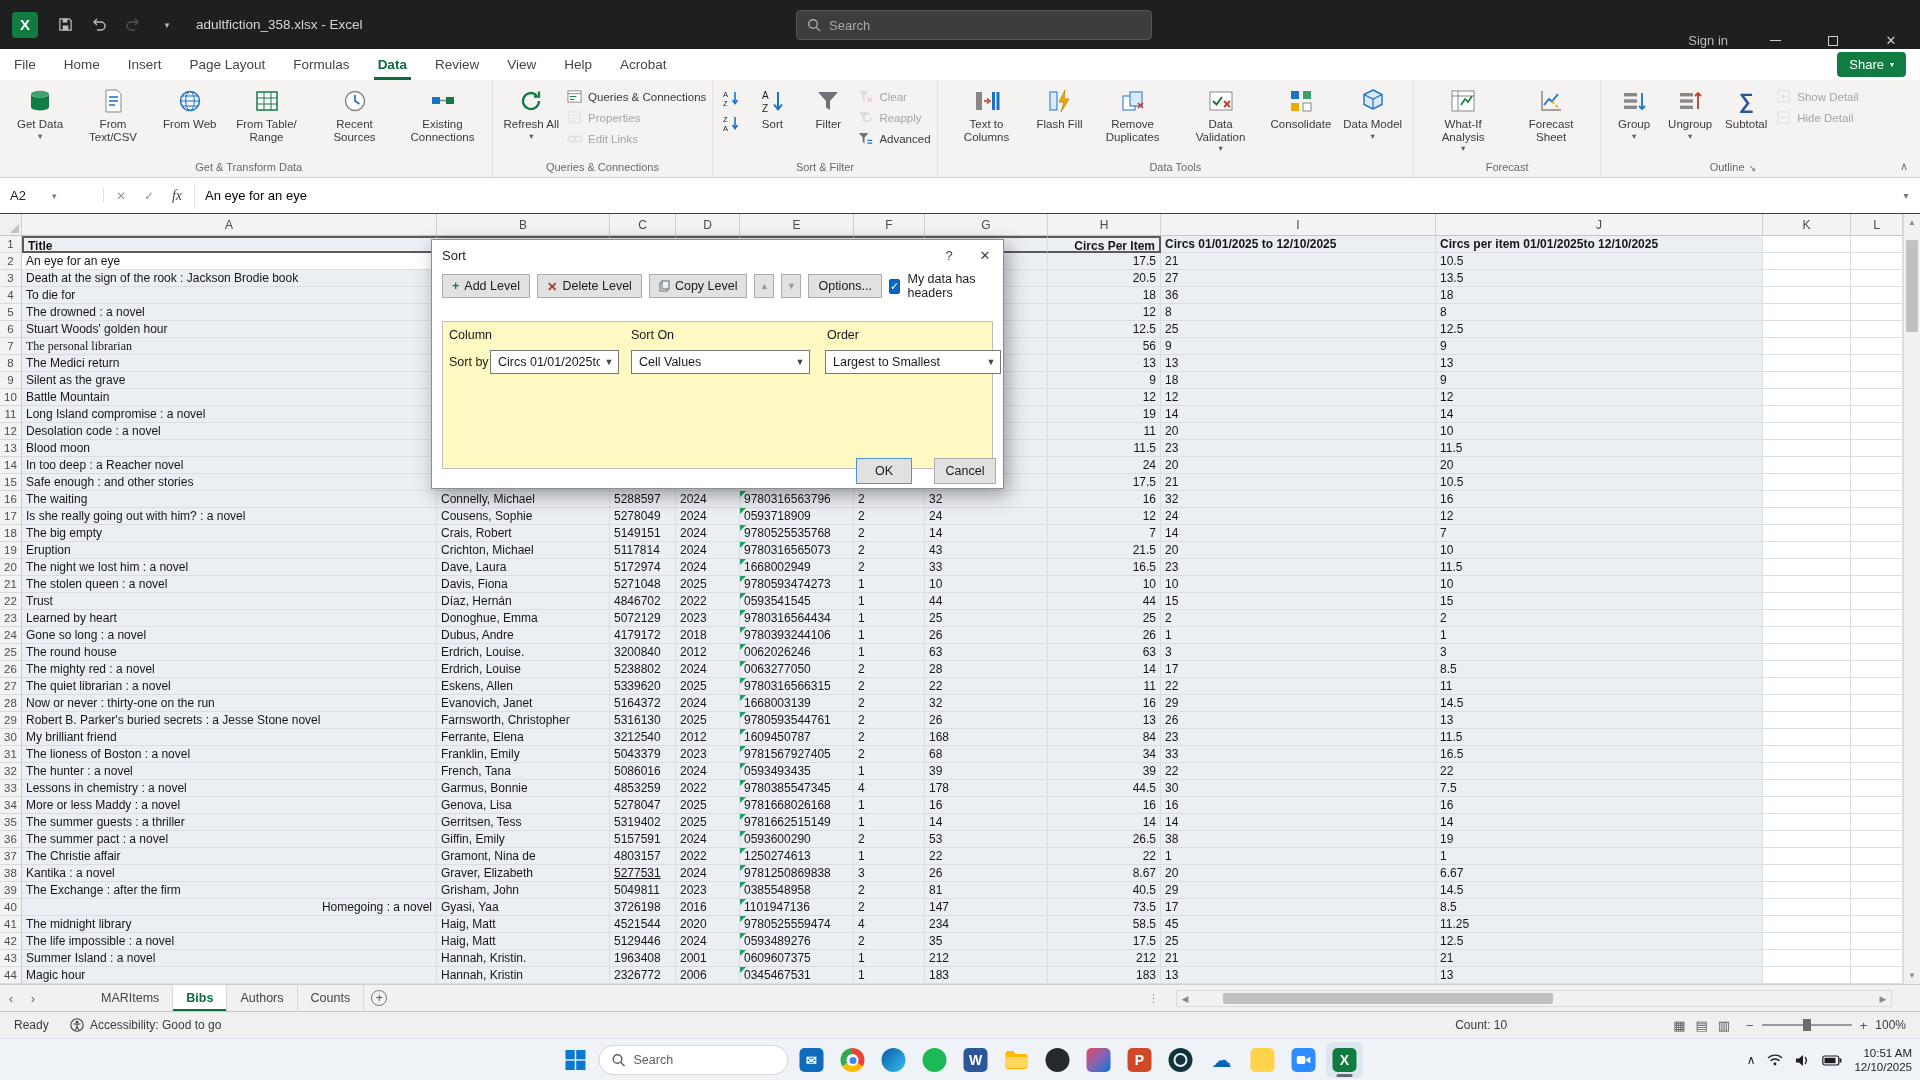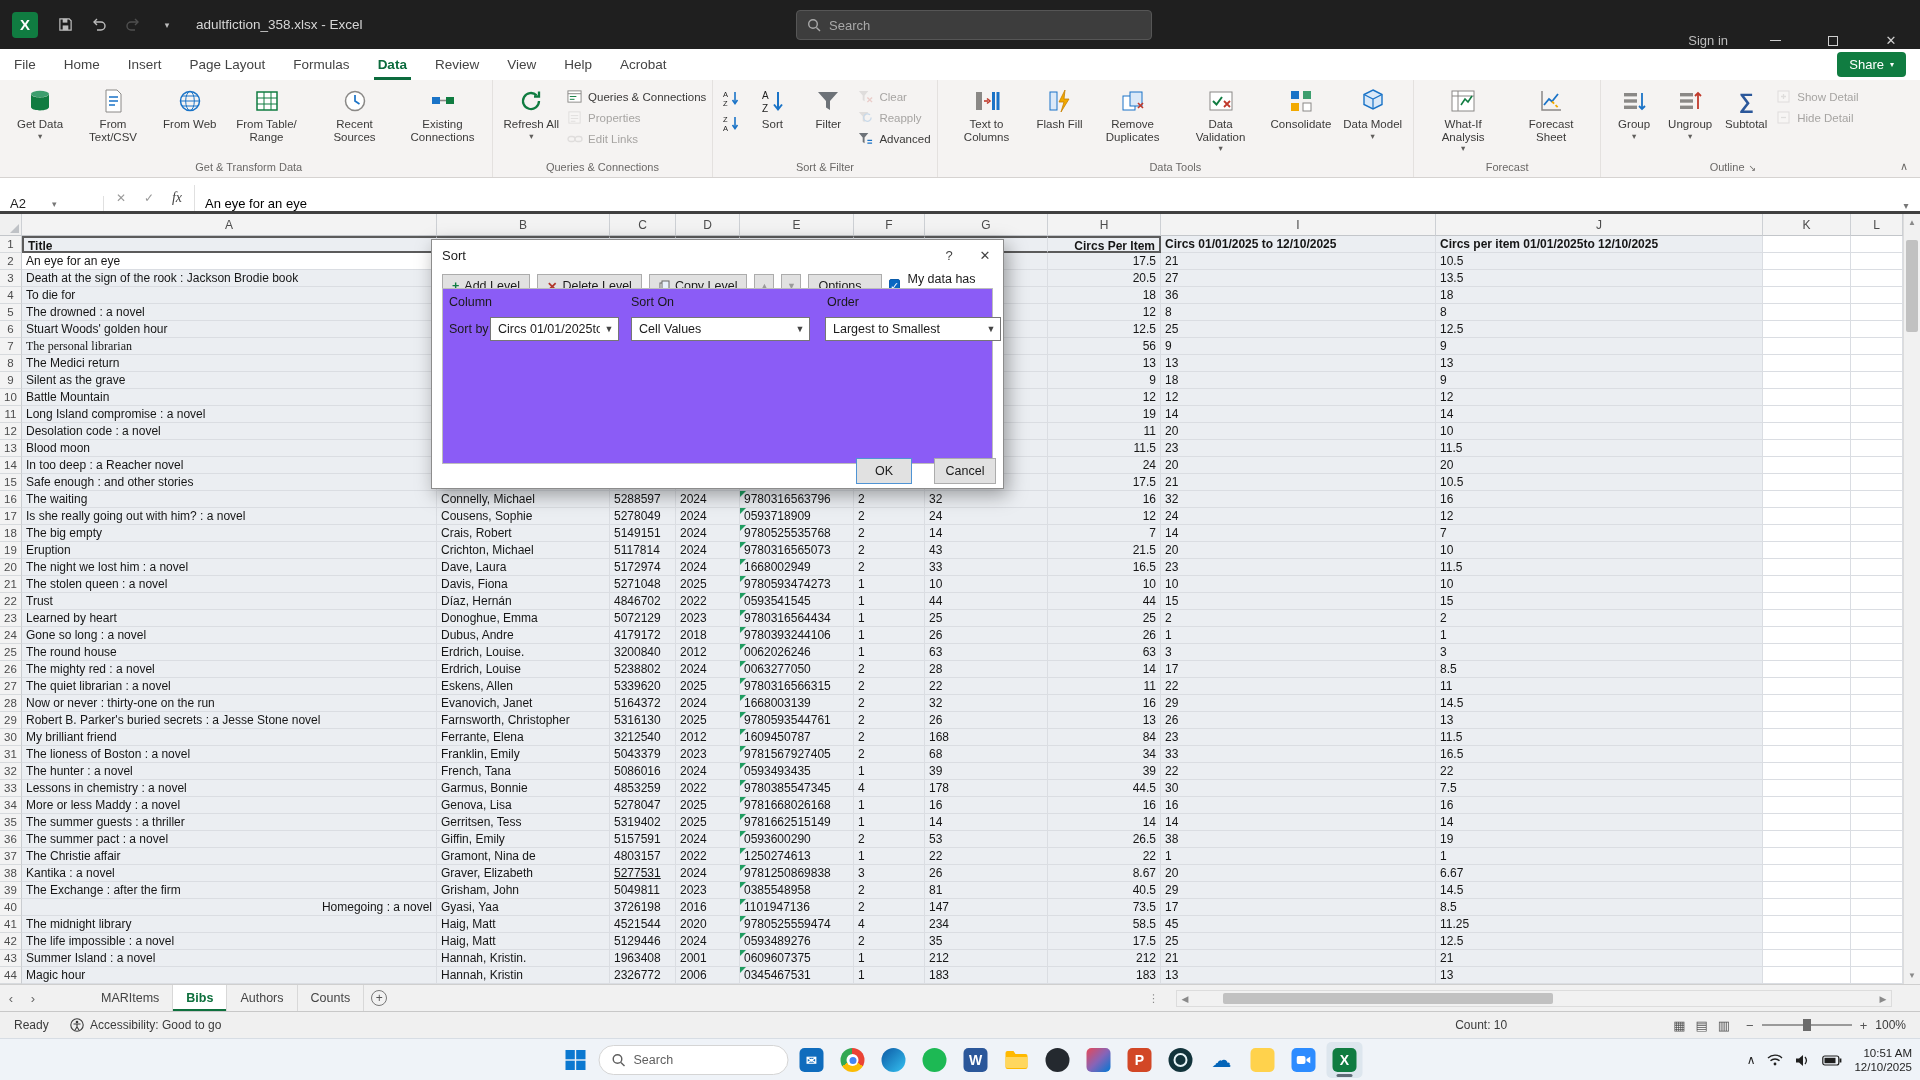--- a/index.html
+++ b/index.html
@@ -42,21 +42,21 @@
   .si{display:flex;align-items:center;gap:5px;font-size:11.5px;color:#3b3a39;white-space:nowrap;}
   .si .ic{width:17px;height:17px;display:flex;align-items:center;justify-content:center;}
   .dis{color:#a6a4a2;}
   .dis svg, .dis .ic{opacity:.45;}
   .azcol{display:flex;flex-direction:column;gap:3px;padding-top:5px;}
   .azbtn{width:24px;height:22px;border:1px solid transparent;display:flex;align-items:center;justify-content:center;}
   #ribbon-collapse{position:absolute;right:12px;bottom:4px;color:#6b6967;font-size:11px;}
   .launcher{font-size:9px;color:#6b6967;margin-left:4px;}
 
   
-  #fbar{position:absolute;left:0;top:178px;width:1920px;height:36px;background:#fff;border-bottom:3px solid #404040;display:flex;align-items:flex-end;font-size:13px;color:#222;}
+  #fbar{position:absolute;left:0;top:178px;width:1920px;height:36px;background:#fff;border-bottom:1px solid #404040;display:flex;align-items:center;font-size:13px;color:#222;}
   #name-box{width:104px;display:flex;align-items:center;padding-left:10px;gap:26px;border-right:1px solid #e0e0e0;}
   .fbtns{display:flex;align-items:center;gap:2px;padding:0 4px;border-right:1px solid #e0e0e0;}
   .fbtn{width:26px;height:26px;display:flex;align-items:center;justify-content:center;color:#9a9a9a;font-size:12px;}
   .fx{font-family:"Liberation Serif",serif;font-style:italic;color:#444;font-size:14px;}
   #formula-text{flex:1;display:flex;align-items:center;padding-left:10px;color:#000;}
   #fbar-expand{width:28px;display:flex;align-items:center;justify-content:center;color:#777;font-size:10px;}
 
   
   #col-headers{position:absolute;left:0;top:214px;width:1903px;height:22px;display:flex;background:#f3f3f3;}
   .chcell{height:22px;line-height:22px;text-align:center;font-size:12px;color:#4c4c4c;border-right:1px solid #cdd0d4;border-bottom:1px solid #c3c6ca;background:#f3f3f3;flex:none;}
@@ -87,21 +87,21 @@
   #dlg-title{padding-left:10px;font-size:13px;}
   #dlg-titlebar .spacer{flex:1;}
   .dlg-sys{width:36px;height:30px;display:flex;align-items:center;justify-content:center;color:#444;font-size:13px;}
   #dlg-toolbar{position:absolute;left:10px;right:10px;top:33px;height:26px;display:flex;align-items:center;gap:7px;}
   .dbtn{height:24px;border:1px solid #acacac;background:#e1e1e1;display:inline-flex;align-items:center;gap:5px;padding:0 9px;font-size:12.5px;color:#1a1a1a;white-space:nowrap;}
   .dbtn .plus{color:#107c41;font-weight:bold;}
   .dbtn .delx{color:#b0372b;font-weight:bold;}
   .spin{width:26px;justify-content:center;color:#9a9a9a;font-size:9px;padding:0;}
   .cbwrap{margin-left:auto;display:flex;align-items:center;gap:7px;}
   .cbox{width:15px;height:15px;background:#0a66c2;border:1px solid #0a5cab;border-radius:2px;color:#fff;font-size:11px;display:flex;align-items:center;justify-content:center;}
-  #dlg-list{position:absolute;left:10px;top:48px;width:551px;height:176px;background:#8b5cf6;border:1px solid #bdbdbd;}
+  #dlg-list{position:absolute;left:10px;top:81px;width:551px;height:148px;background:#fef9c3;border:1px solid #bdbdbd;}
   .dcol-label{position:absolute;top:6px;font-size:12.5px;color:#1a1a1a;}
   .combo{position:absolute;top:28px;height:24px;border:1px solid #767676;background:#fff;display:flex;align-items:center;padding-left:7px;}
   .combo .cval{flex:1;overflow:hidden;white-space:nowrap;font-size:12.5px;}
   .combo .carr{width:18px;text-align:center;color:#444;font-size:9px;flex:none;}
   #sort-by-label{position:absolute;left:6px;top:33px;font-size:12.5px;}
   #dlg-footer{position:absolute;right:7px;top:218px;display:flex;gap:22px;}
   .dfbtn{height:26px;border:1px solid #acacac;background:#e1e1e1;font-size:12.5px;display:flex;align-items:center;justify-content:center;}
   #ok-btn{width:56px;border:1px solid #4f94d4;}
   #cancel-btn{width:62px;}
 

